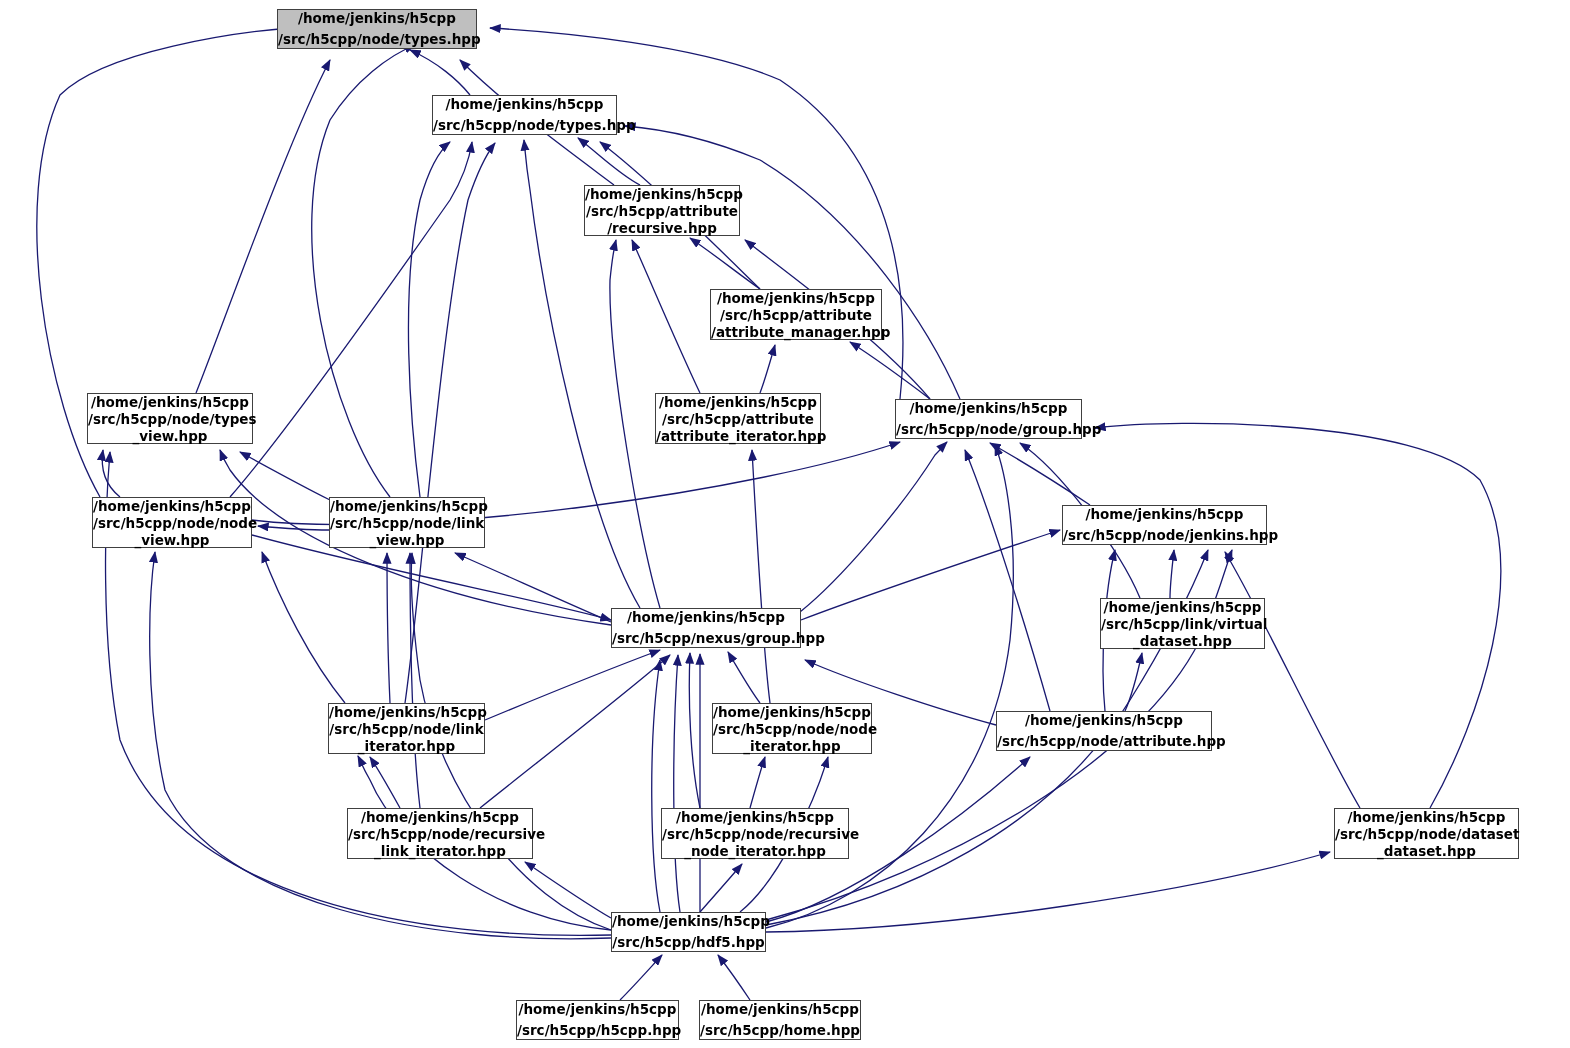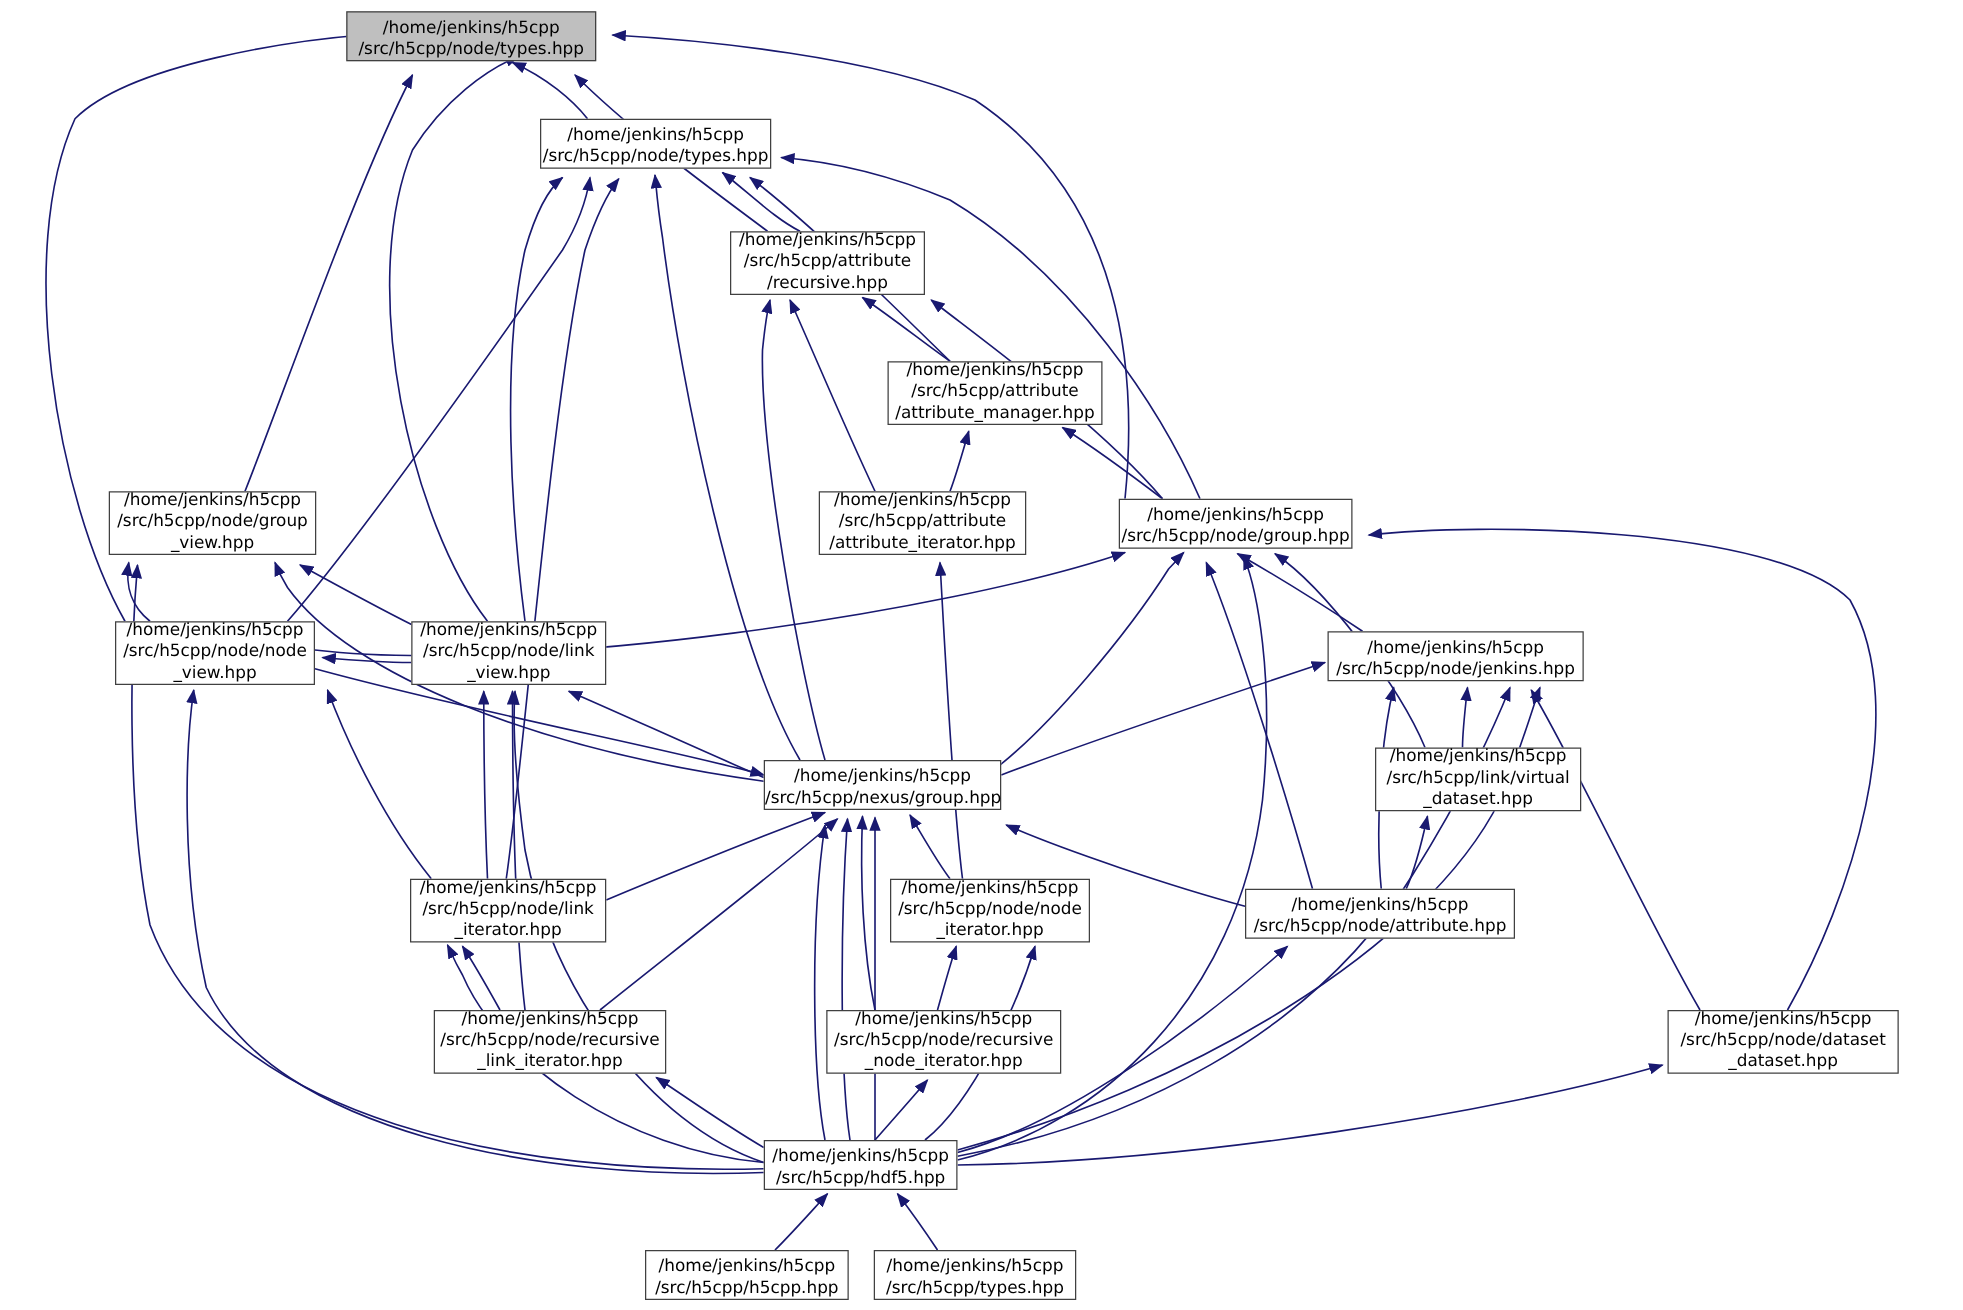--- a/index.html
+++ b/index.html
@@ -25,25 +25,26 @@
     position: absolute;
     box-sizing: border-box;
     border: 1px solid #404040;
     background: #ffffff;
     color: #000000;
     font-size: 13.5px;
     line-height: 17.1px;
     text-align: center;
     display: flex;
     flex-direction: column;
-    justify-content: flex-end;
+    justify-content: space-between;
     align-items: center;
     white-space: pre;
     overflow: visible;
     z-index: 5;
+    font-weight: bold;
   }
   .node-box.root {
     background: #bfbfbf;
     border: 1px solid #404040;
   }
   .node-line {
     display: block;
     width: 100%;
     text-align: center;
   }
@@ -125,29 +126,29 @@
         <path d="M 750,1000 C 740,985 728,968 718,955" fill="none" stroke="#191970" stroke-width="1.3" marker-end="url(#arrowhead)"></path>
       </g>
   </svg>
   <div id="nodes">
       <div class="node-box root" style="left: 277px; top: 9px; width: 200px; height: 40px;"><span class="node-line">/home/jenkins/h5cpp</span><span class="node-line">/src/h5cpp/node/types.hpp</span></div>
       <div class="node-box" style="left: 432px; top: 95px; width: 185px; height: 40px;"><span class="node-line">/home/jenkins/h5cpp</span><span class="node-line">/src/h5cpp/node/types.hpp</span></div>
       <div class="node-box" style="left: 584px; top: 185px; width: 156px; height: 51px;"><span class="node-line">/home/jenkins/h5cpp</span><span class="node-line">/src/h5cpp/attribute</span><span class="node-line">/recursive.hpp</span></div>
       <div class="node-box" style="left: 710px; top: 289px; width: 172px; height: 51px;"><span class="node-line">/home/jenkins/h5cpp</span><span class="node-line">/src/h5cpp/attribute</span><span class="node-line">/attribute_manager.hpp</span></div>
       <div class="node-box" style="left: 655px; top: 393px; width: 166px; height: 51px;"><span class="node-line">/home/jenkins/h5cpp</span><span class="node-line">/src/h5cpp/attribute</span><span class="node-line">/attribute_iterator.hpp</span></div>
       <div class="node-box" style="left: 895px; top: 399px; width: 187px; height: 40px;"><span class="node-line">/home/jenkins/h5cpp</span><span class="node-line">/src/h5cpp/node/group.hpp</span></div>
-      <div class="node-box" style="left: 87px; top: 393px; width: 166px; height: 51px;"><span class="node-line">/home/jenkins/h5cpp</span><span class="node-line">/src/h5cpp/node/group</span><span class="node-line">_view.hpp</span></div>
+      <div class="node-box" style="left: 87px; top: 393px; width: 166px; height: 51px;"><span class="node-line">/home/jenkins/h5cpp</span><span class="node-line">/src/h5cpp/node/types</span><span class="node-line">_view.hpp</span></div>
       <div class="node-box" style="left: 92px; top: 497px; width: 160px; height: 51px;"><span class="node-line">/home/jenkins/h5cpp</span><span class="node-line">/src/h5cpp/node/node</span><span class="node-line">_view.hpp</span></div>
       <div class="node-box" style="left: 329px; top: 497px; width: 156px; height: 51px;"><span class="node-line">/home/jenkins/h5cpp</span><span class="node-line">/src/h5cpp/node/link</span><span class="node-line">_view.hpp</span></div>
       <div class="node-box" style="left: 1062px; top: 505px; width: 205px; height: 40px;"><span class="node-line">/home/jenkins/h5cpp</span><span class="node-line">/src/h5cpp/node/jenkins.hpp</span></div>
       <div class="node-box" style="left: 611px; top: 608px; width: 190px; height: 40px;"><span class="node-line">/home/jenkins/h5cpp</span><span class="node-line">/src/h5cpp/nexus/group.hpp</span></div>
       <div class="node-box" style="left: 1100px; top: 598px; width: 165px; height: 51px;"><span class="node-line">/home/jenkins/h5cpp</span><span class="node-line">/src/h5cpp/link/virtual</span><span class="node-line">_dataset.hpp</span></div>
       <div class="node-box" style="left: 328px; top: 703px; width: 157px; height: 51px;"><span class="node-line">/home/jenkins/h5cpp</span><span class="node-line">/src/h5cpp/node/link</span><span class="node-line">_iterator.hpp</span></div>
       <div class="node-box" style="left: 712px; top: 703px; width: 160px; height: 51px;"><span class="node-line">/home/jenkins/h5cpp</span><span class="node-line">/src/h5cpp/node/node</span><span class="node-line">_iterator.hpp</span></div>
       <div class="node-box" style="left: 996px; top: 711px; width: 216px; height: 40px;"><span class="node-line">/home/jenkins/h5cpp</span><span class="node-line">/src/h5cpp/node/attribute.hpp</span></div>
       <div class="node-box" style="left: 347px; top: 808px; width: 186px; height: 51px;"><span class="node-line">/home/jenkins/h5cpp</span><span class="node-line">/src/h5cpp/node/recursive</span><span class="node-line">_link_iterator.hpp</span></div>
       <div class="node-box" style="left: 661px; top: 808px; width: 188px; height: 51px;"><span class="node-line">/home/jenkins/h5cpp</span><span class="node-line">/src/h5cpp/node/recursive</span><span class="node-line">_node_iterator.hpp</span></div>
       <div class="node-box" style="left: 1334px; top: 808px; width: 185px; height: 51px;"><span class="node-line">/home/jenkins/h5cpp</span><span class="node-line">/src/h5cpp/node/dataset</span><span class="node-line">_dataset.hpp</span></div>
       <div class="node-box" style="left: 611px; top: 912px; width: 155px; height: 40px;"><span class="node-line">/home/jenkins/h5cpp</span><span class="node-line">/src/h5cpp/hdf5.hpp</span></div>
       <div class="node-box" style="left: 516px; top: 1000px; width: 163px; height: 40px;"><span class="node-line">/home/jenkins/h5cpp</span><span class="node-line">/src/h5cpp/h5cpp.hpp</span></div>
-      <div class="node-box" style="left: 699px; top: 1000px; width: 162px; height: 40px;"><span class="node-line">/home/jenkins/h5cpp</span><span class="node-line">/src/h5cpp/types.hpp</span></div>
+      <div class="node-box" style="left: 699px; top: 1000px; width: 162px; height: 40px;"><span class="node-line">/home/jenkins/h5cpp</span><span class="node-line">/src/h5cpp/home.hpp</span></div>
     </div>
 </div>
 
 </body></html>

